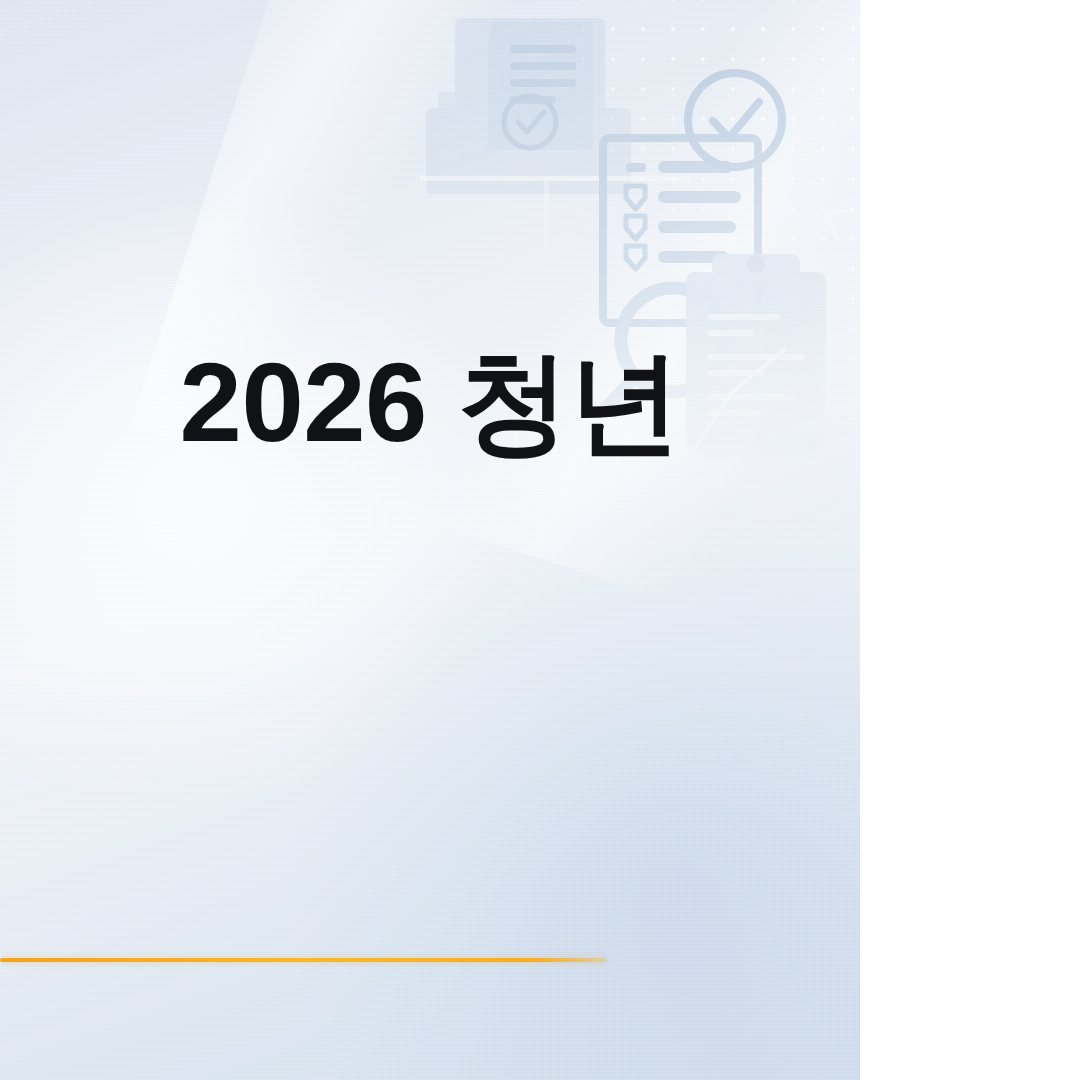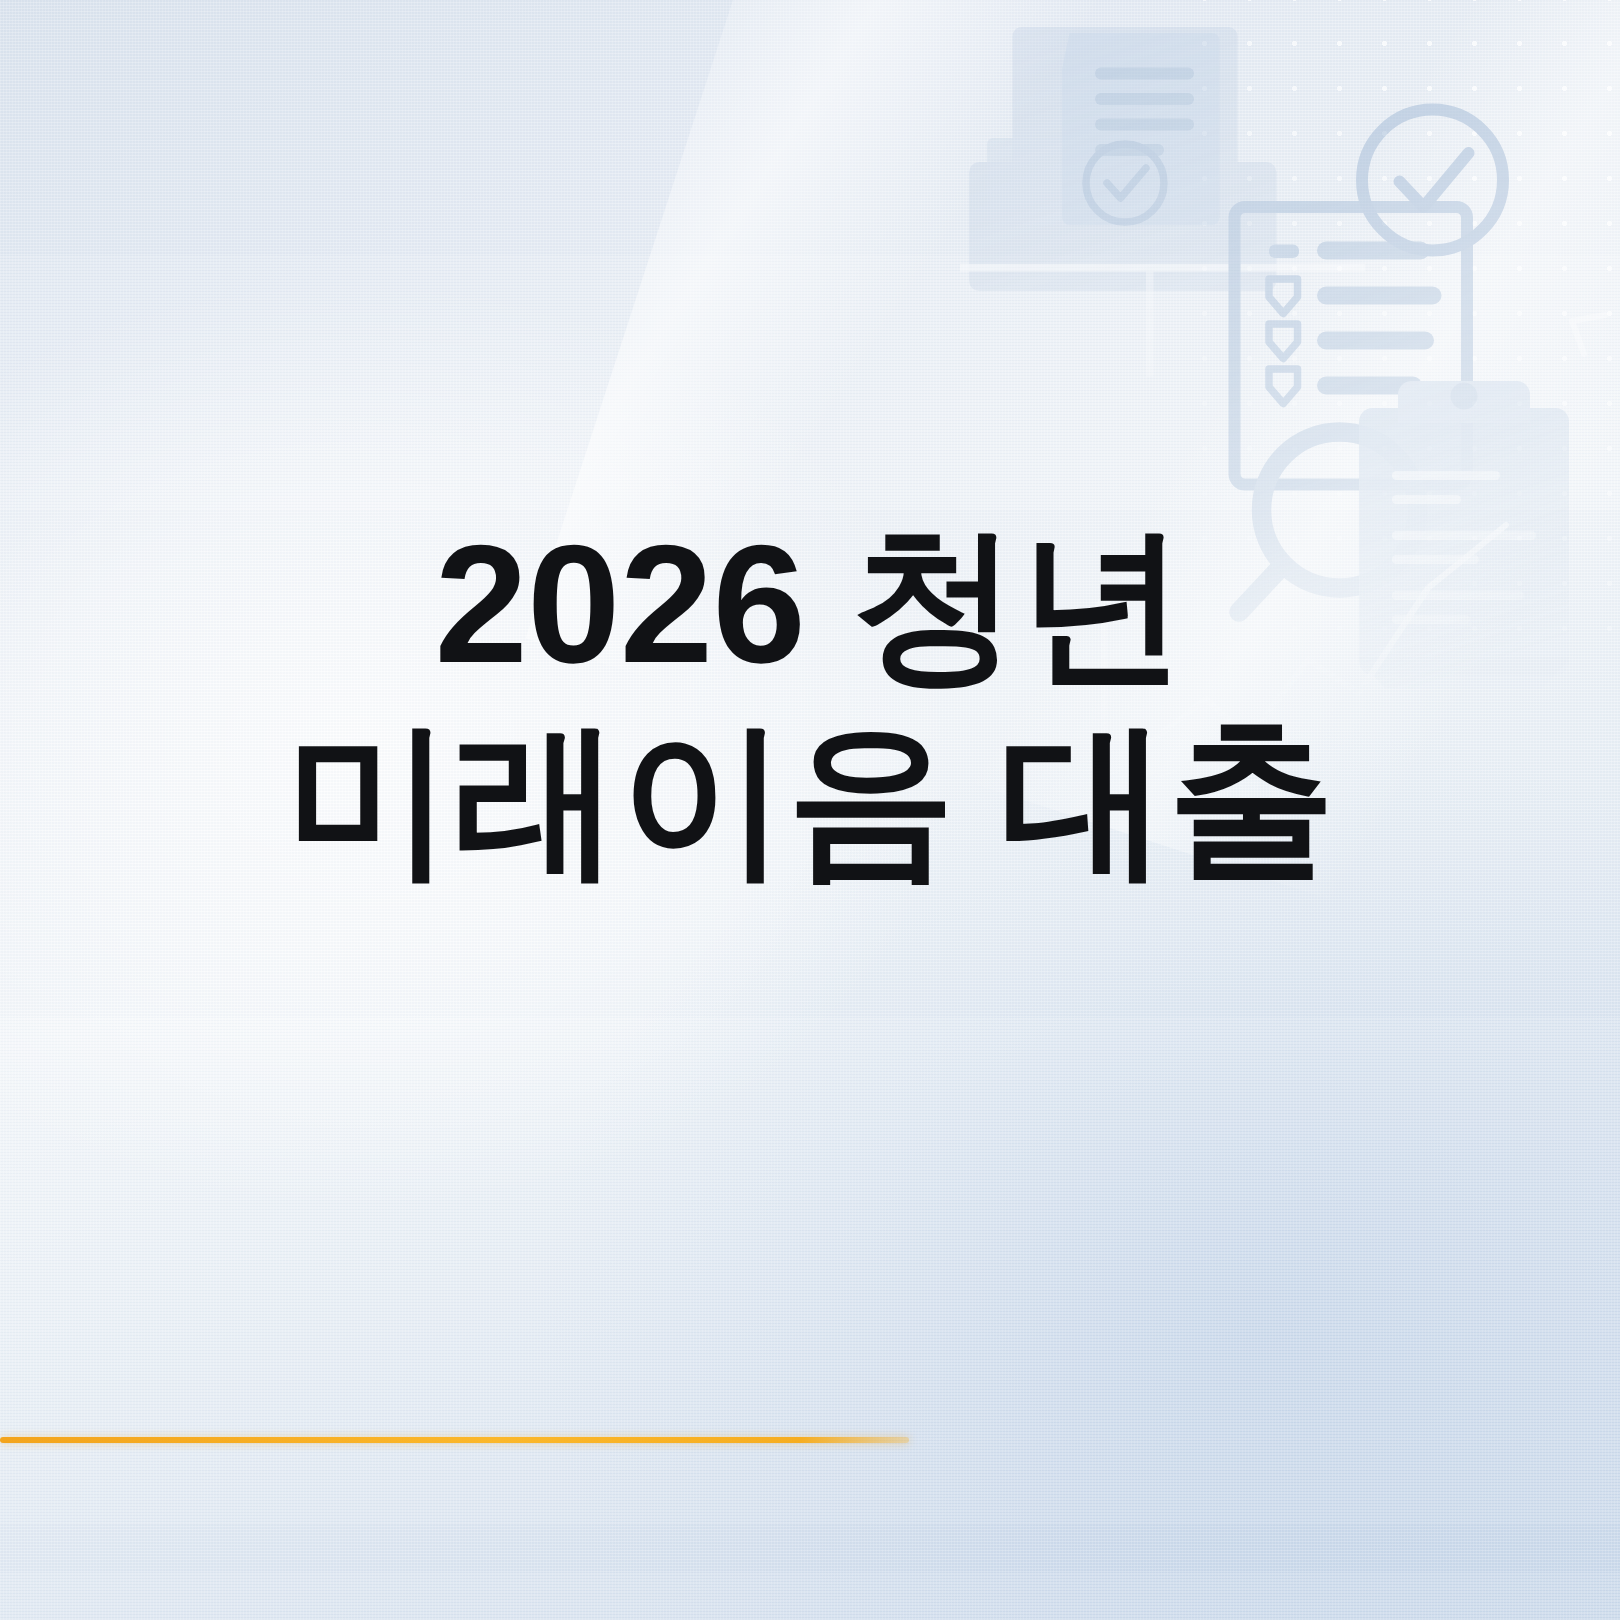--- a/index.html
+++ b/index.html
@@ -4,21 +4,21 @@
 <title>Thumbnail</title>
 <style>
   html, body {
     margin: 0;
     padding: 0;
     background: #ffffff;
   }
 
   .canvas {
     position: relative;
-    width: 1080px;
+    width: 860px;
     height: 1080px;
     overflow: hidden;
     font-family: "Liberation Sans", "DejaVu Sans", sans-serif;
     background-color: #dbe3ee;
     isolation: isolate;
   }
 
   
   .bg-base {
     position: absolute;
@@ -248,18 +248,17 @@
           <path d="M120 500 l44 -34 l28 26 l40 -52 l34 22 l46 -70 l52 -42"></path>
           <path d="M430 210 l-22 4 l8 22"></path>
         </g>
 
       </g>
     </svg>
   </div>
 
   <div class="title-block">
     <span class="title-line">2026 청년</span>
-    <span class="title-line">미래이음 대출</span>
   </div>
 
   <div class="accent-rule"></div>
 
 </div>
 
 </body></html>

